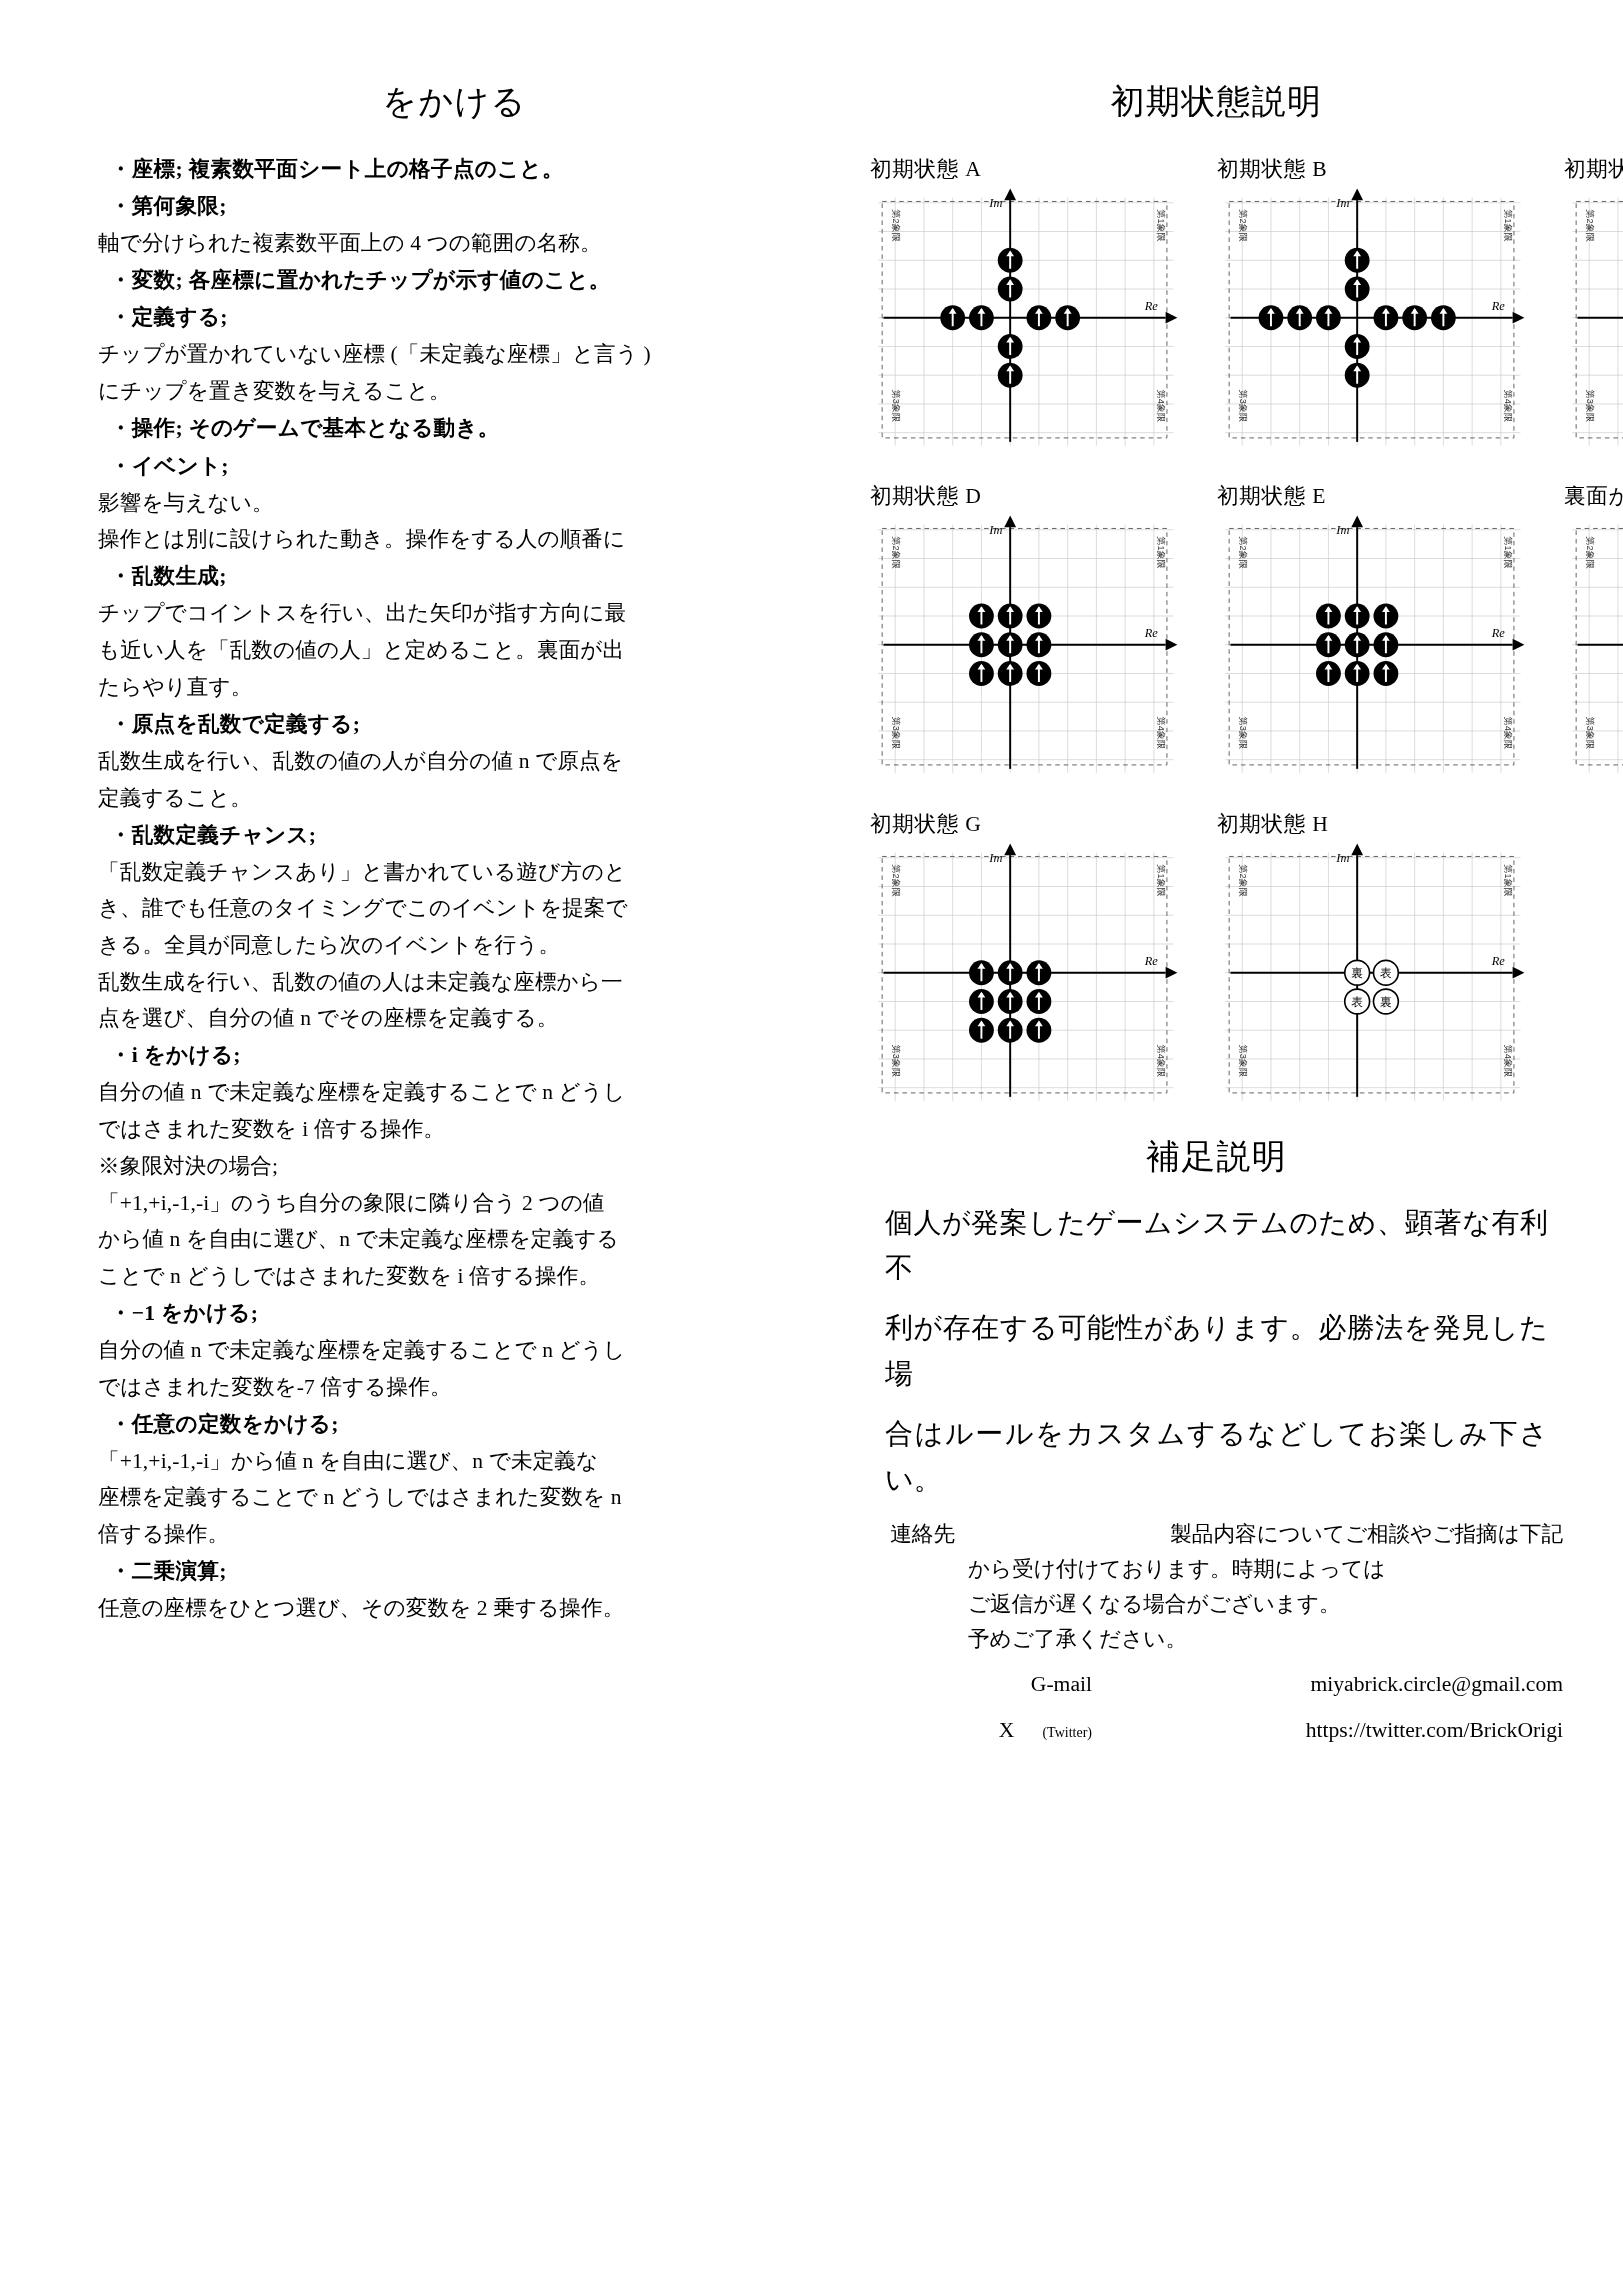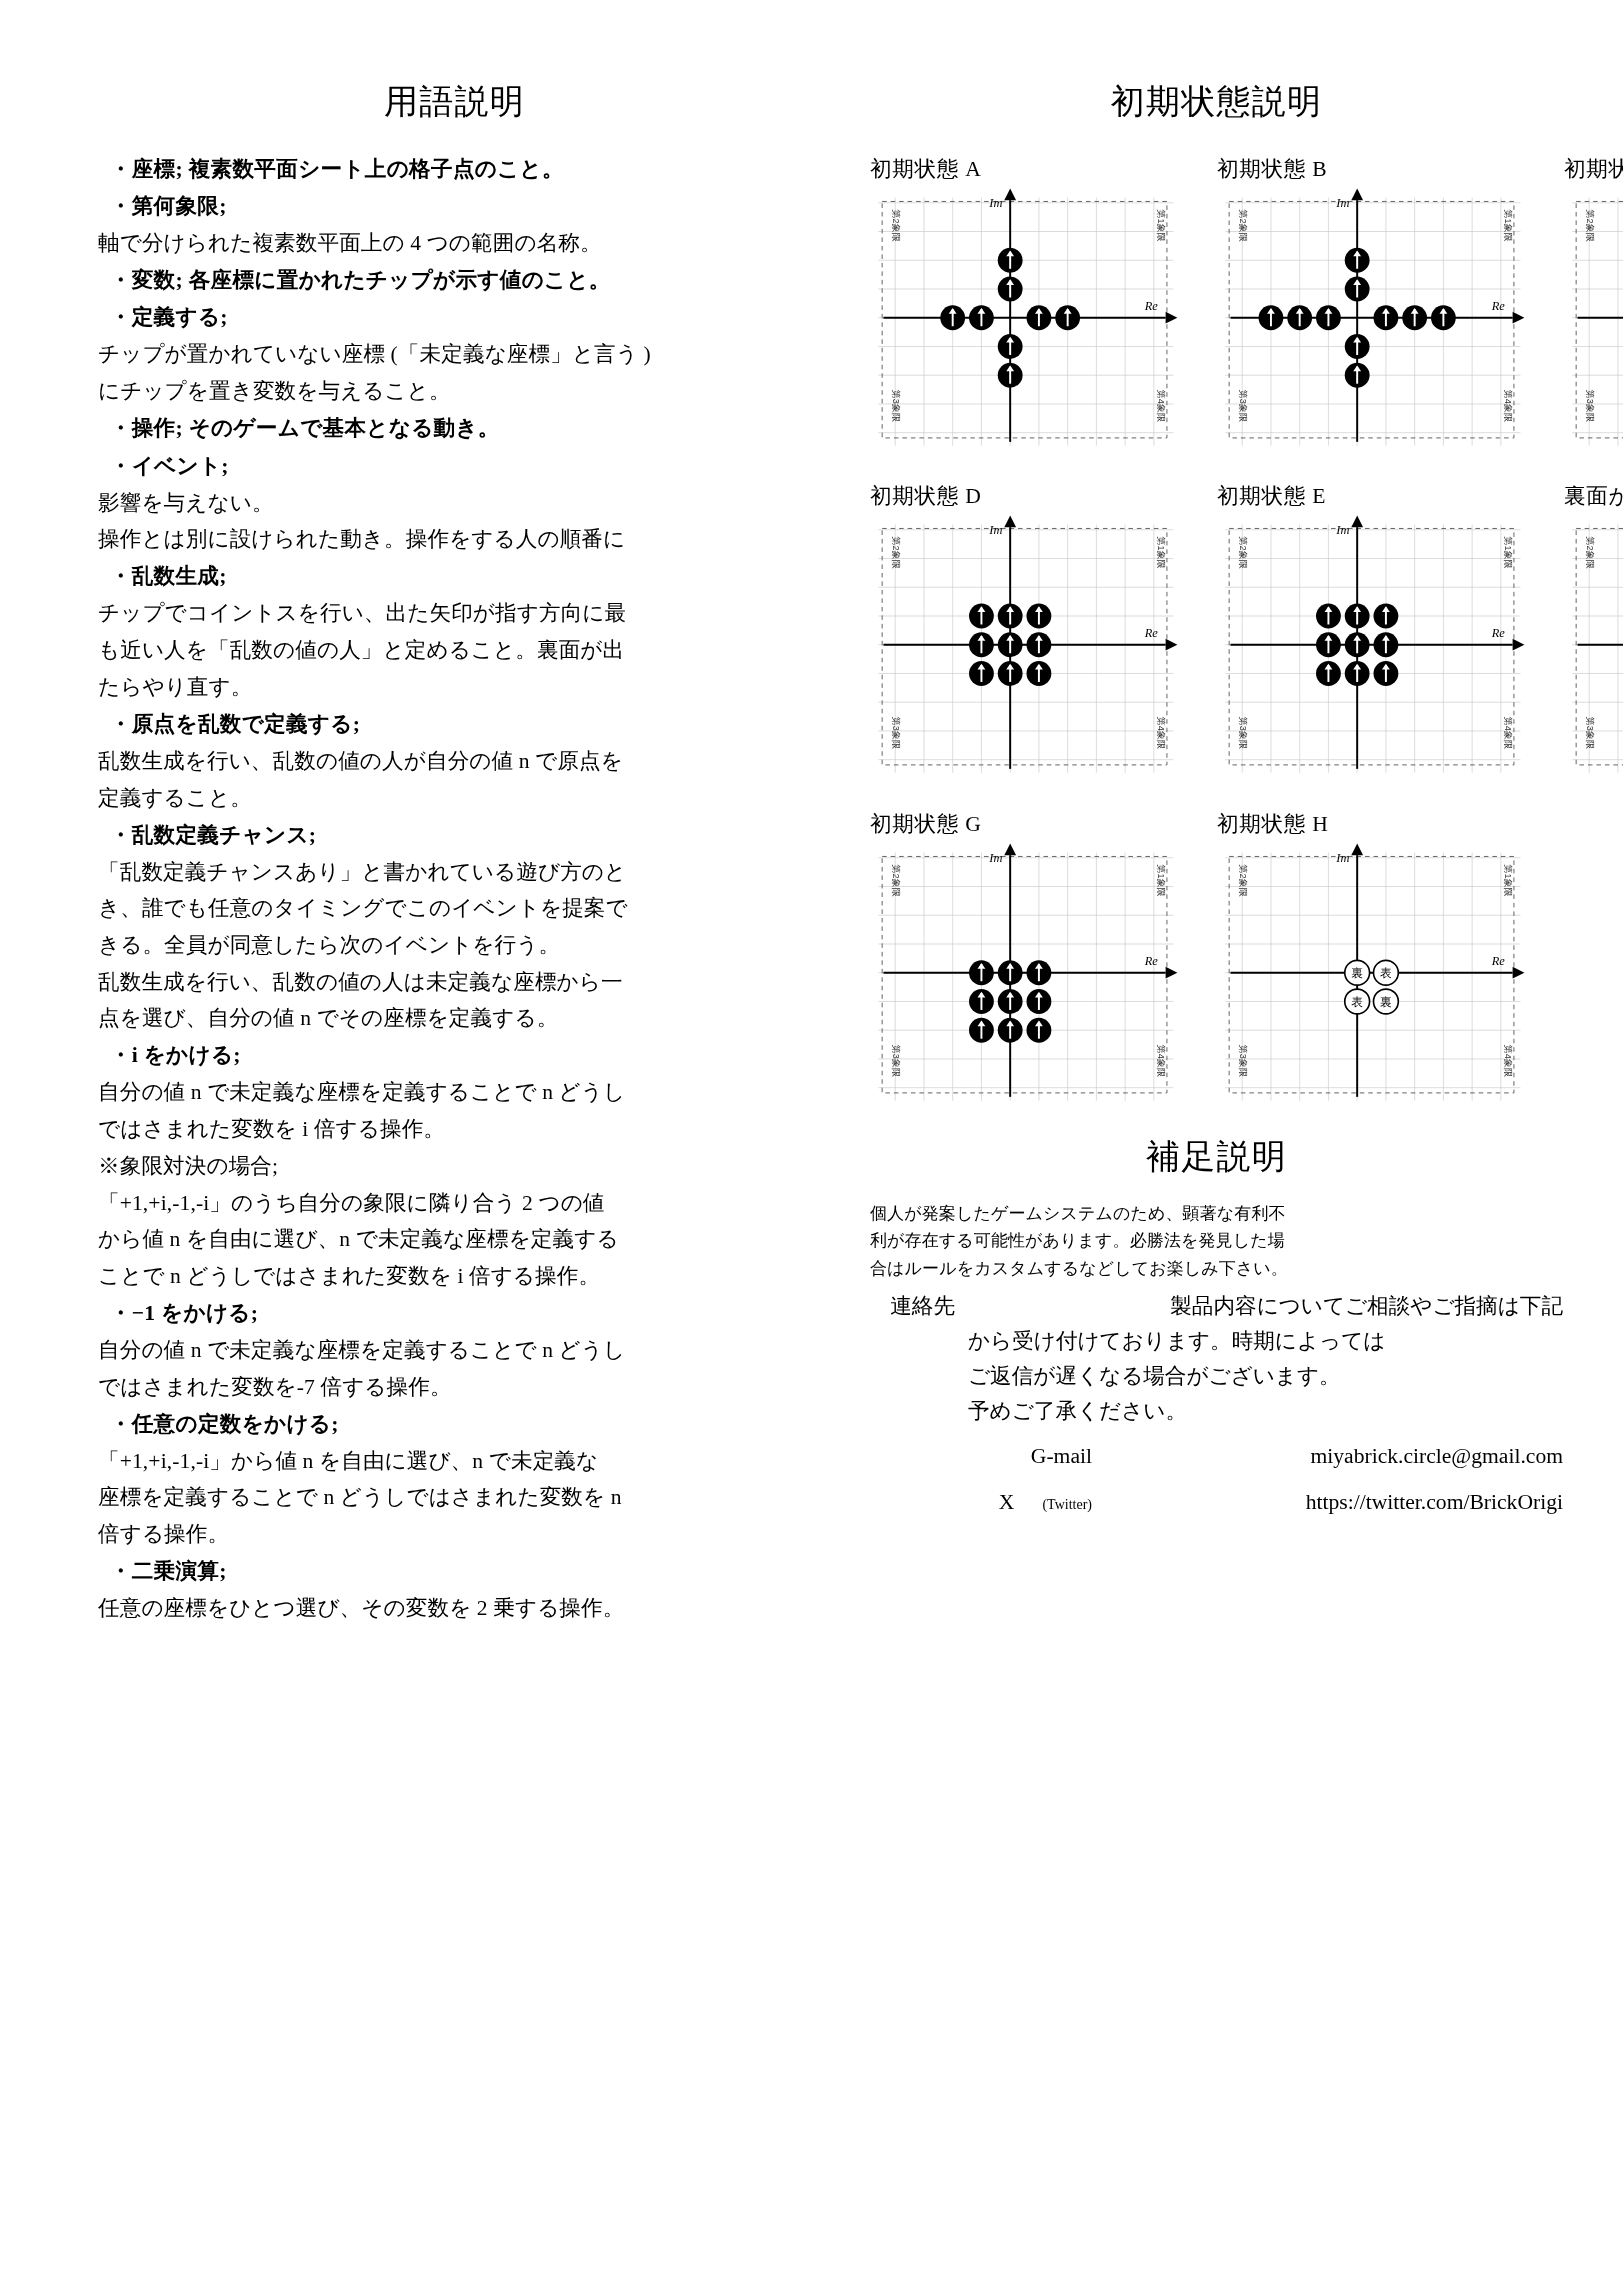--- a/index.html
+++ b/index.html
@@ -84,23 +84,23 @@
     display: block;
   }
   h1.supp-title {
     font-size: 34px;
     font-weight: normal;
     text-align: center;
     margin: 22px 0 19.6px 0;
     letter-spacing: 1.3px;
   }
   .supp-body {
-    font-size: 17px;
+    font-size: 28px;
     line-height: 1.62;
-    margin: 0;
+    margin: 15px;
     text-align: justify;
     letter-spacing: 0.1px;
   }
   .contact-row {
     display: flex;
     font-size: 21.6px;
     line-height: 1.62;
     margin-top: 6.5px;
     text-align: right;
   }
@@ -133,21 +133,21 @@
     padding-left: 28px;
   }
 </style>
 </head>
 <body>
 
 <div class="page">
   <div class="columns">
 
     <div class="col-left">
-      <h1 class="section-title">用語説明</h1>
+      <h1 class="section-title">をかける</h1>
 
       <p class="term-head">・座標; 複素数平面シート上の格子点のこと。</p>
 
       <p class="term-head">・第何象限;</p>
       <p class="term-body">軸で分けられた複素数平面上の 4 つの範囲の名称。</p>
 
       <p class="term-head">・変数; 各座標に置かれたチップが示す値のこと。</p>
 
       <p class="term-head">・定義する;</p>
       <p class="term-body">チップが置かれていない座標 (「未定義な座標」と言う )</p>

